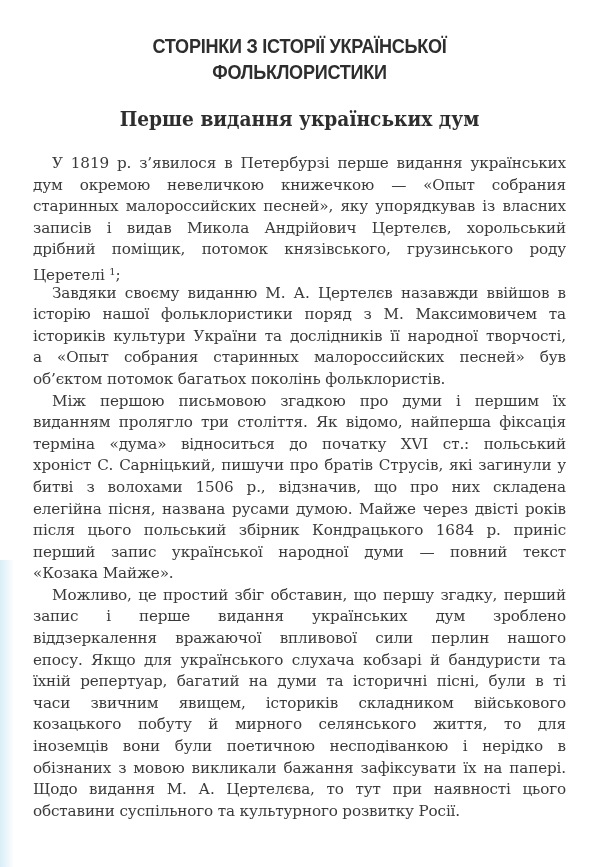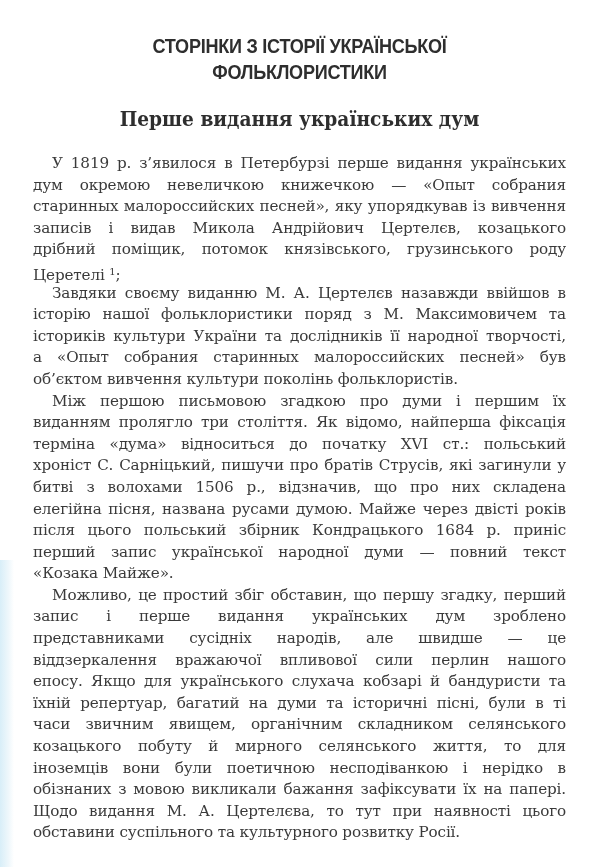--- a/index.html
+++ b/index.html
@@ -103,54 +103,53 @@
   <div class="title l1">СТОРІНКИ З ІСТОРІЇ УКРАЇНСЬКОЇ</div>
   <div class="title l2">ФОЛЬКЛОРИСТИКИ</div>
 
   <div class="subtitle">Перше видання українських дум</div>
 
   <div class="body-text">
 
     <div>
       <span class="line indent"><span class="inner">У 1819 р. з’явилося в Петербурзі перше видання українських</span></span>
       <span class="line"><span class="inner">дум окремою невеличкою книжечкою — «Опыт собрания</span></span>
-      <span class="line"><span class="inner">старинных малороссийских песней», яку упорядкував із вивчення</span></span>
-      <span class="line"><span class="inner">записів і видав Микола Андрійович Цертелєв, козацького</span></span>
+      <span class="line"><span class="inner">старинных малороссийских песней», яку упорядкував із власних</span></span>
+      <span class="line"><span class="inner">записів і видав Микола Андрійович Цертелєв, хорольський</span></span>
       <span class="line"><span class="inner">дрібний поміщик, потомок князівського, грузинського роду</span></span>
       <span class="line last"><span class="inner"><span>Церетелі</span> <sup class="fn">1</sup><span>;</span></span></span>
     </div>
 
     <div>
       <span class="line indent"><span class="inner">Завдяки своєму виданню М. А. Цертелєв назавжди ввійшов в</span></span>
       <span class="line"><span class="inner">історію нашої фольклористики поряд з М. Максимовичем та</span></span>
       <span class="line"><span class="inner">істориків культури України та дослідників її народної творчості,</span></span>
       <span class="line"><span class="inner">а «Опыт собрания старинных малороссийских песней» був</span></span>
-      <span class="line last"><span class="inner">об’єктом вивчення культури поколінь фольклористів.</span></span>
+      <span class="line last"><span class="inner">об’єктом потомок багатьох поколінь фольклористів.</span></span>
     </div>
 
     <div>
       <span class="line indent"><span class="inner">Між першою письмовою згадкою про думи і першим їх</span></span>
       <span class="line"><span class="inner">виданням пролягло три століття. Як відомо, найперша фіксація</span></span>
       <span class="line"><span class="inner">терміна «дума» відноситься до початку XVI ст.: польський</span></span>
       <span class="line"><span class="inner">хроніст С. Сарніцький, пишучи про братів Струсів, які загинули у</span></span>
       <span class="line"><span class="inner">битві з волохами 1506 р., відзначив, що про них складена</span></span>
       <span class="line"><span class="inner">елегійна пісня, названа русами думою. Майже через двісті років</span></span>
       <span class="line"><span class="inner">після цього польський збірник Кондрацького 1684 р. приніс</span></span>
       <span class="line"><span class="inner">перший запис української народної думи — повний текст</span></span>
       <span class="line last"><span class="inner">«Козака Майже».</span></span>
     </div>
 
     <div>
       <span class="line indent"><span class="inner">Можливо, це простий збіг обставин, що першу згадку, перший</span></span>
       <span class="line"><span class="inner">запис і перше видання українських дум зроблено</span></span>
-      <span class="line"><span class="inner">представниками сусідніх народів, але швидше — це</span></span>
       <span class="line"><span class="inner">віддзеркалення вражаючої впливової сили перлин нашого</span></span>
       <span class="line"><span class="inner">епосу. Якщо для українського слухача кобзарі й бандуристи та</span></span>
       <span class="line"><span class="inner">їхній репертуар, багатий на думи та історичні пісні, були в ті</span></span>
-      <span class="line"><span class="inner">часи звичним явищем, органічним складником селянського</span></span>
+      <span class="line"><span class="inner">часи звичним явищем, істориків складником військового</span></span>
       <span class="line"><span class="inner">козацького побуту й мирного селянського життя, то для</span></span>
       <span class="line"><span class="inner">іноземців вони були поетичною несподіванкою і нерідко в</span></span>
       <span class="line"><span class="inner">обізнаних з мовою викликали бажання зафіксувати їх на папері.</span></span>
       <span class="line"><span class="inner">Щодо видання М. А. Цертелєва, то тут при наявності цього</span></span>
       <span class="line last"><span class="inner">обставини суспільного та культурного розвитку Росії.</span></span>
     </div>
 
   </div>
 </div>
 

